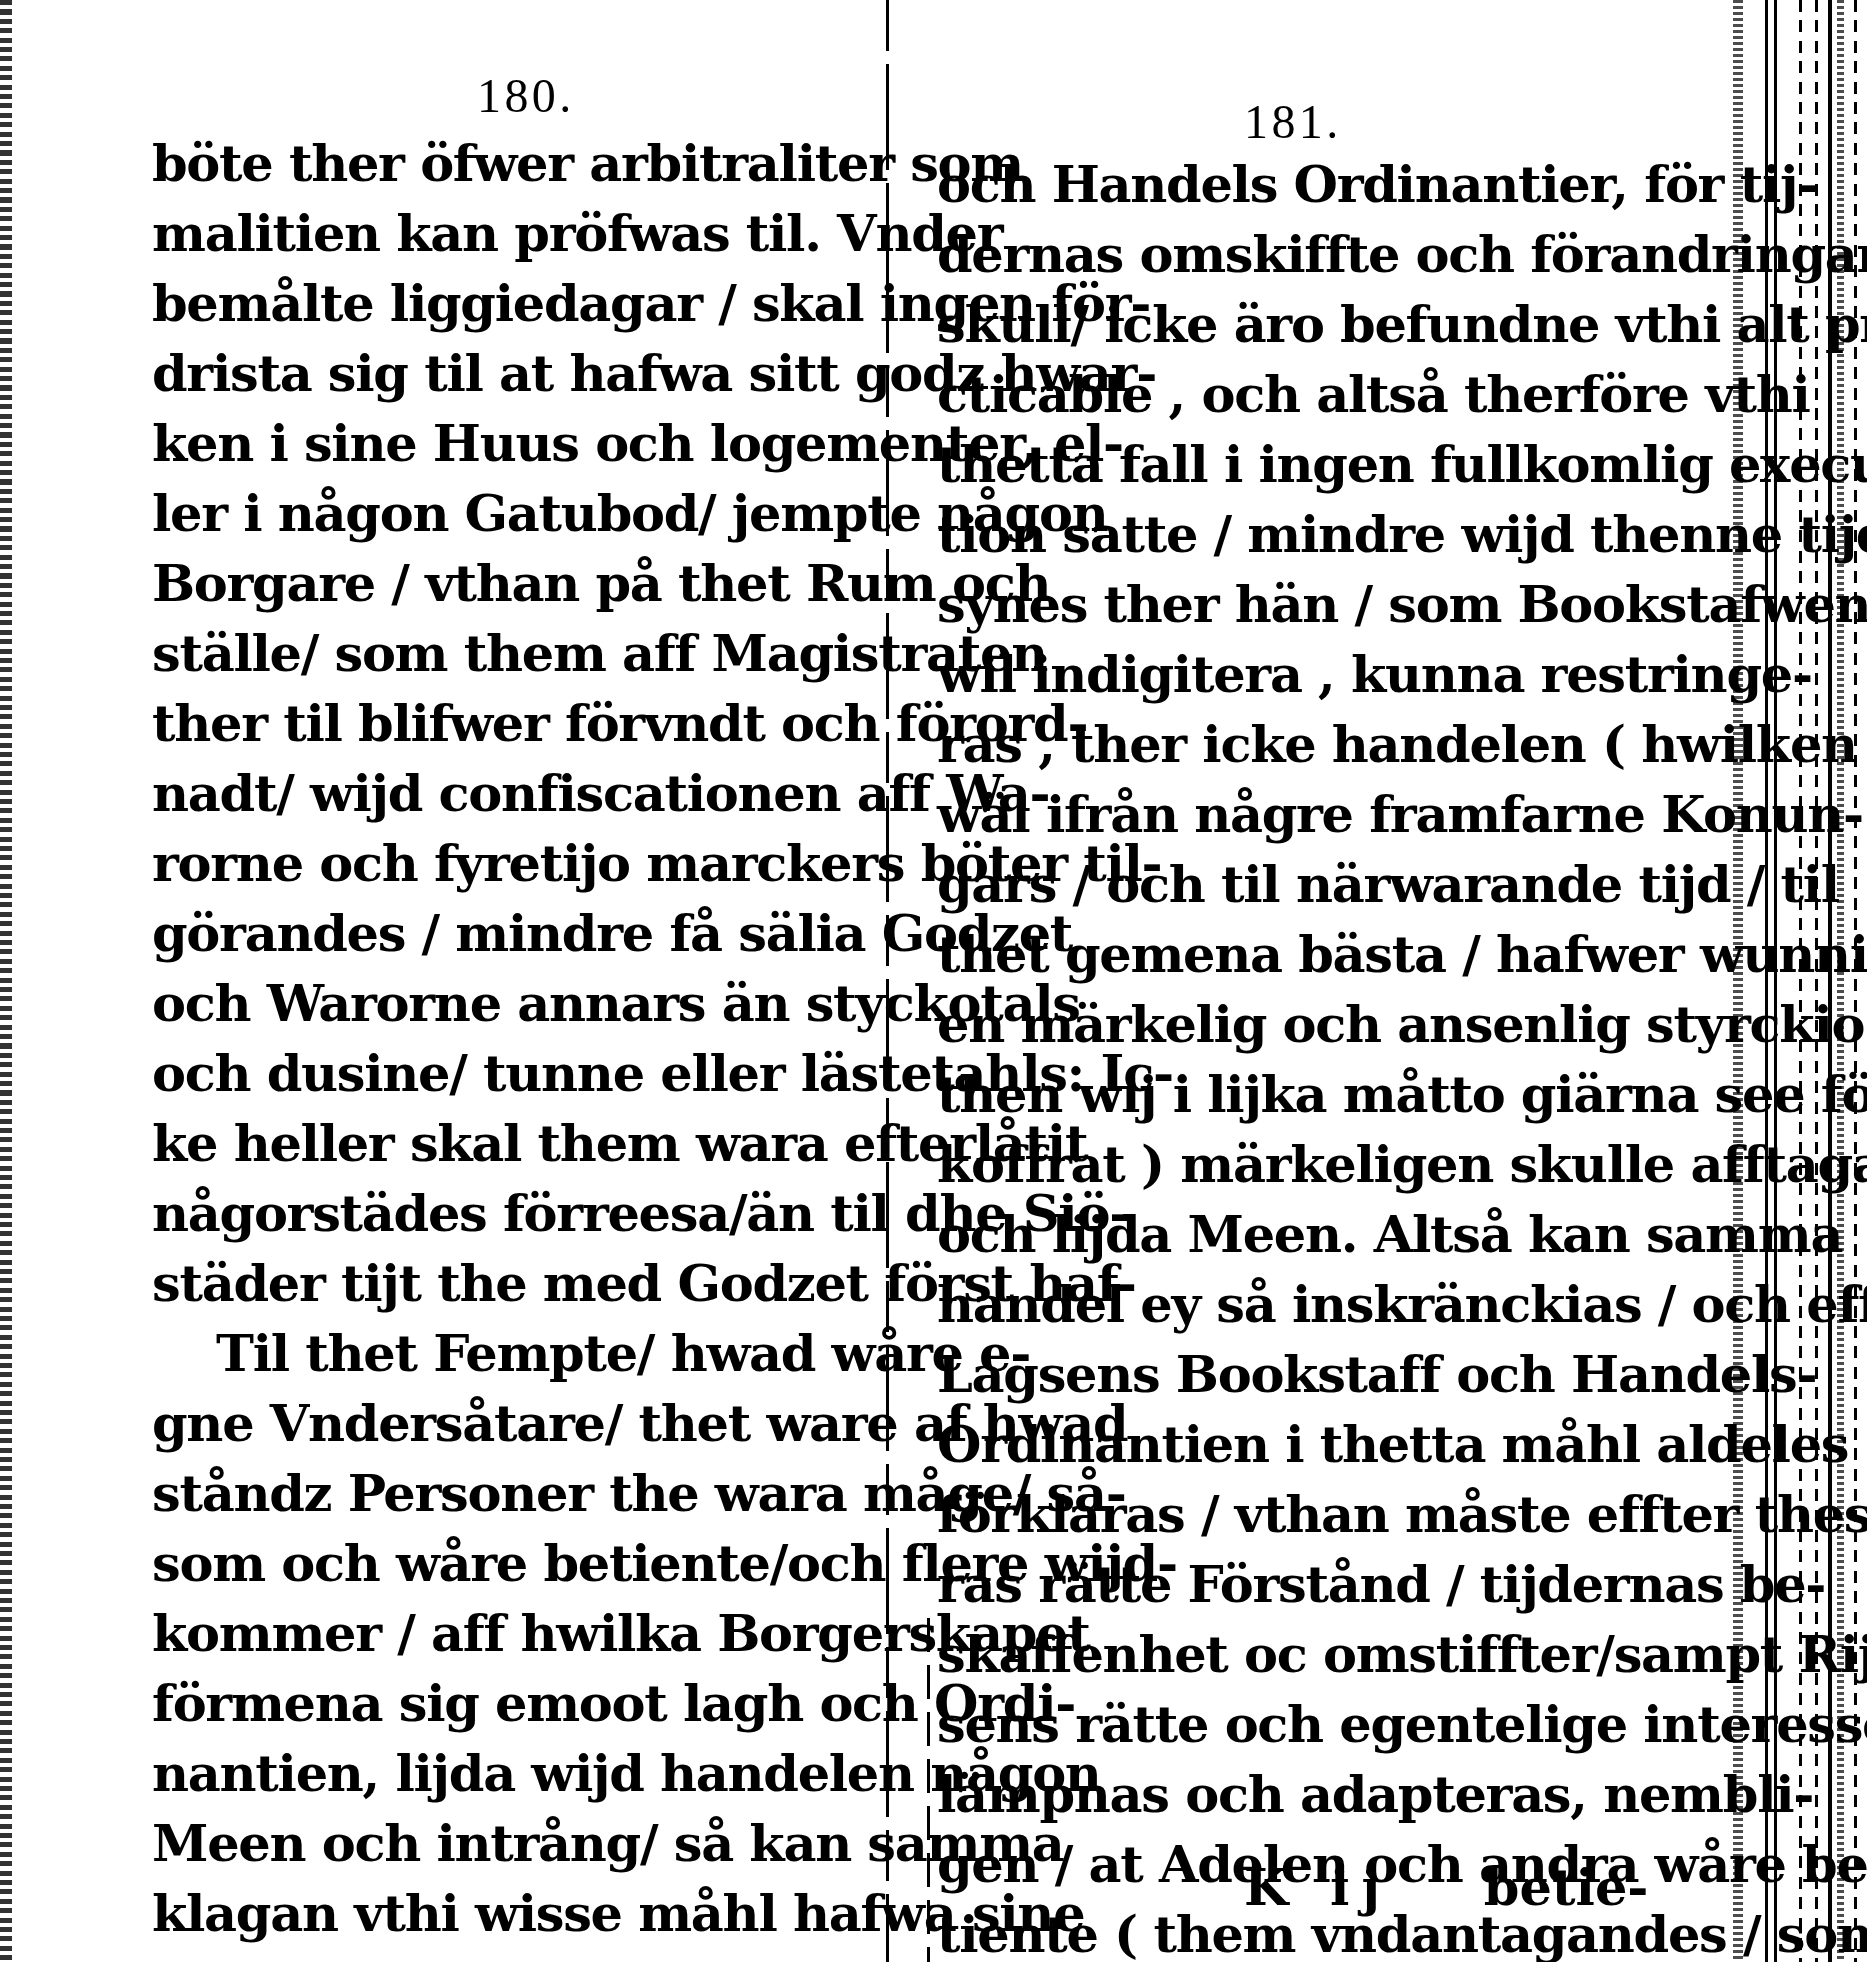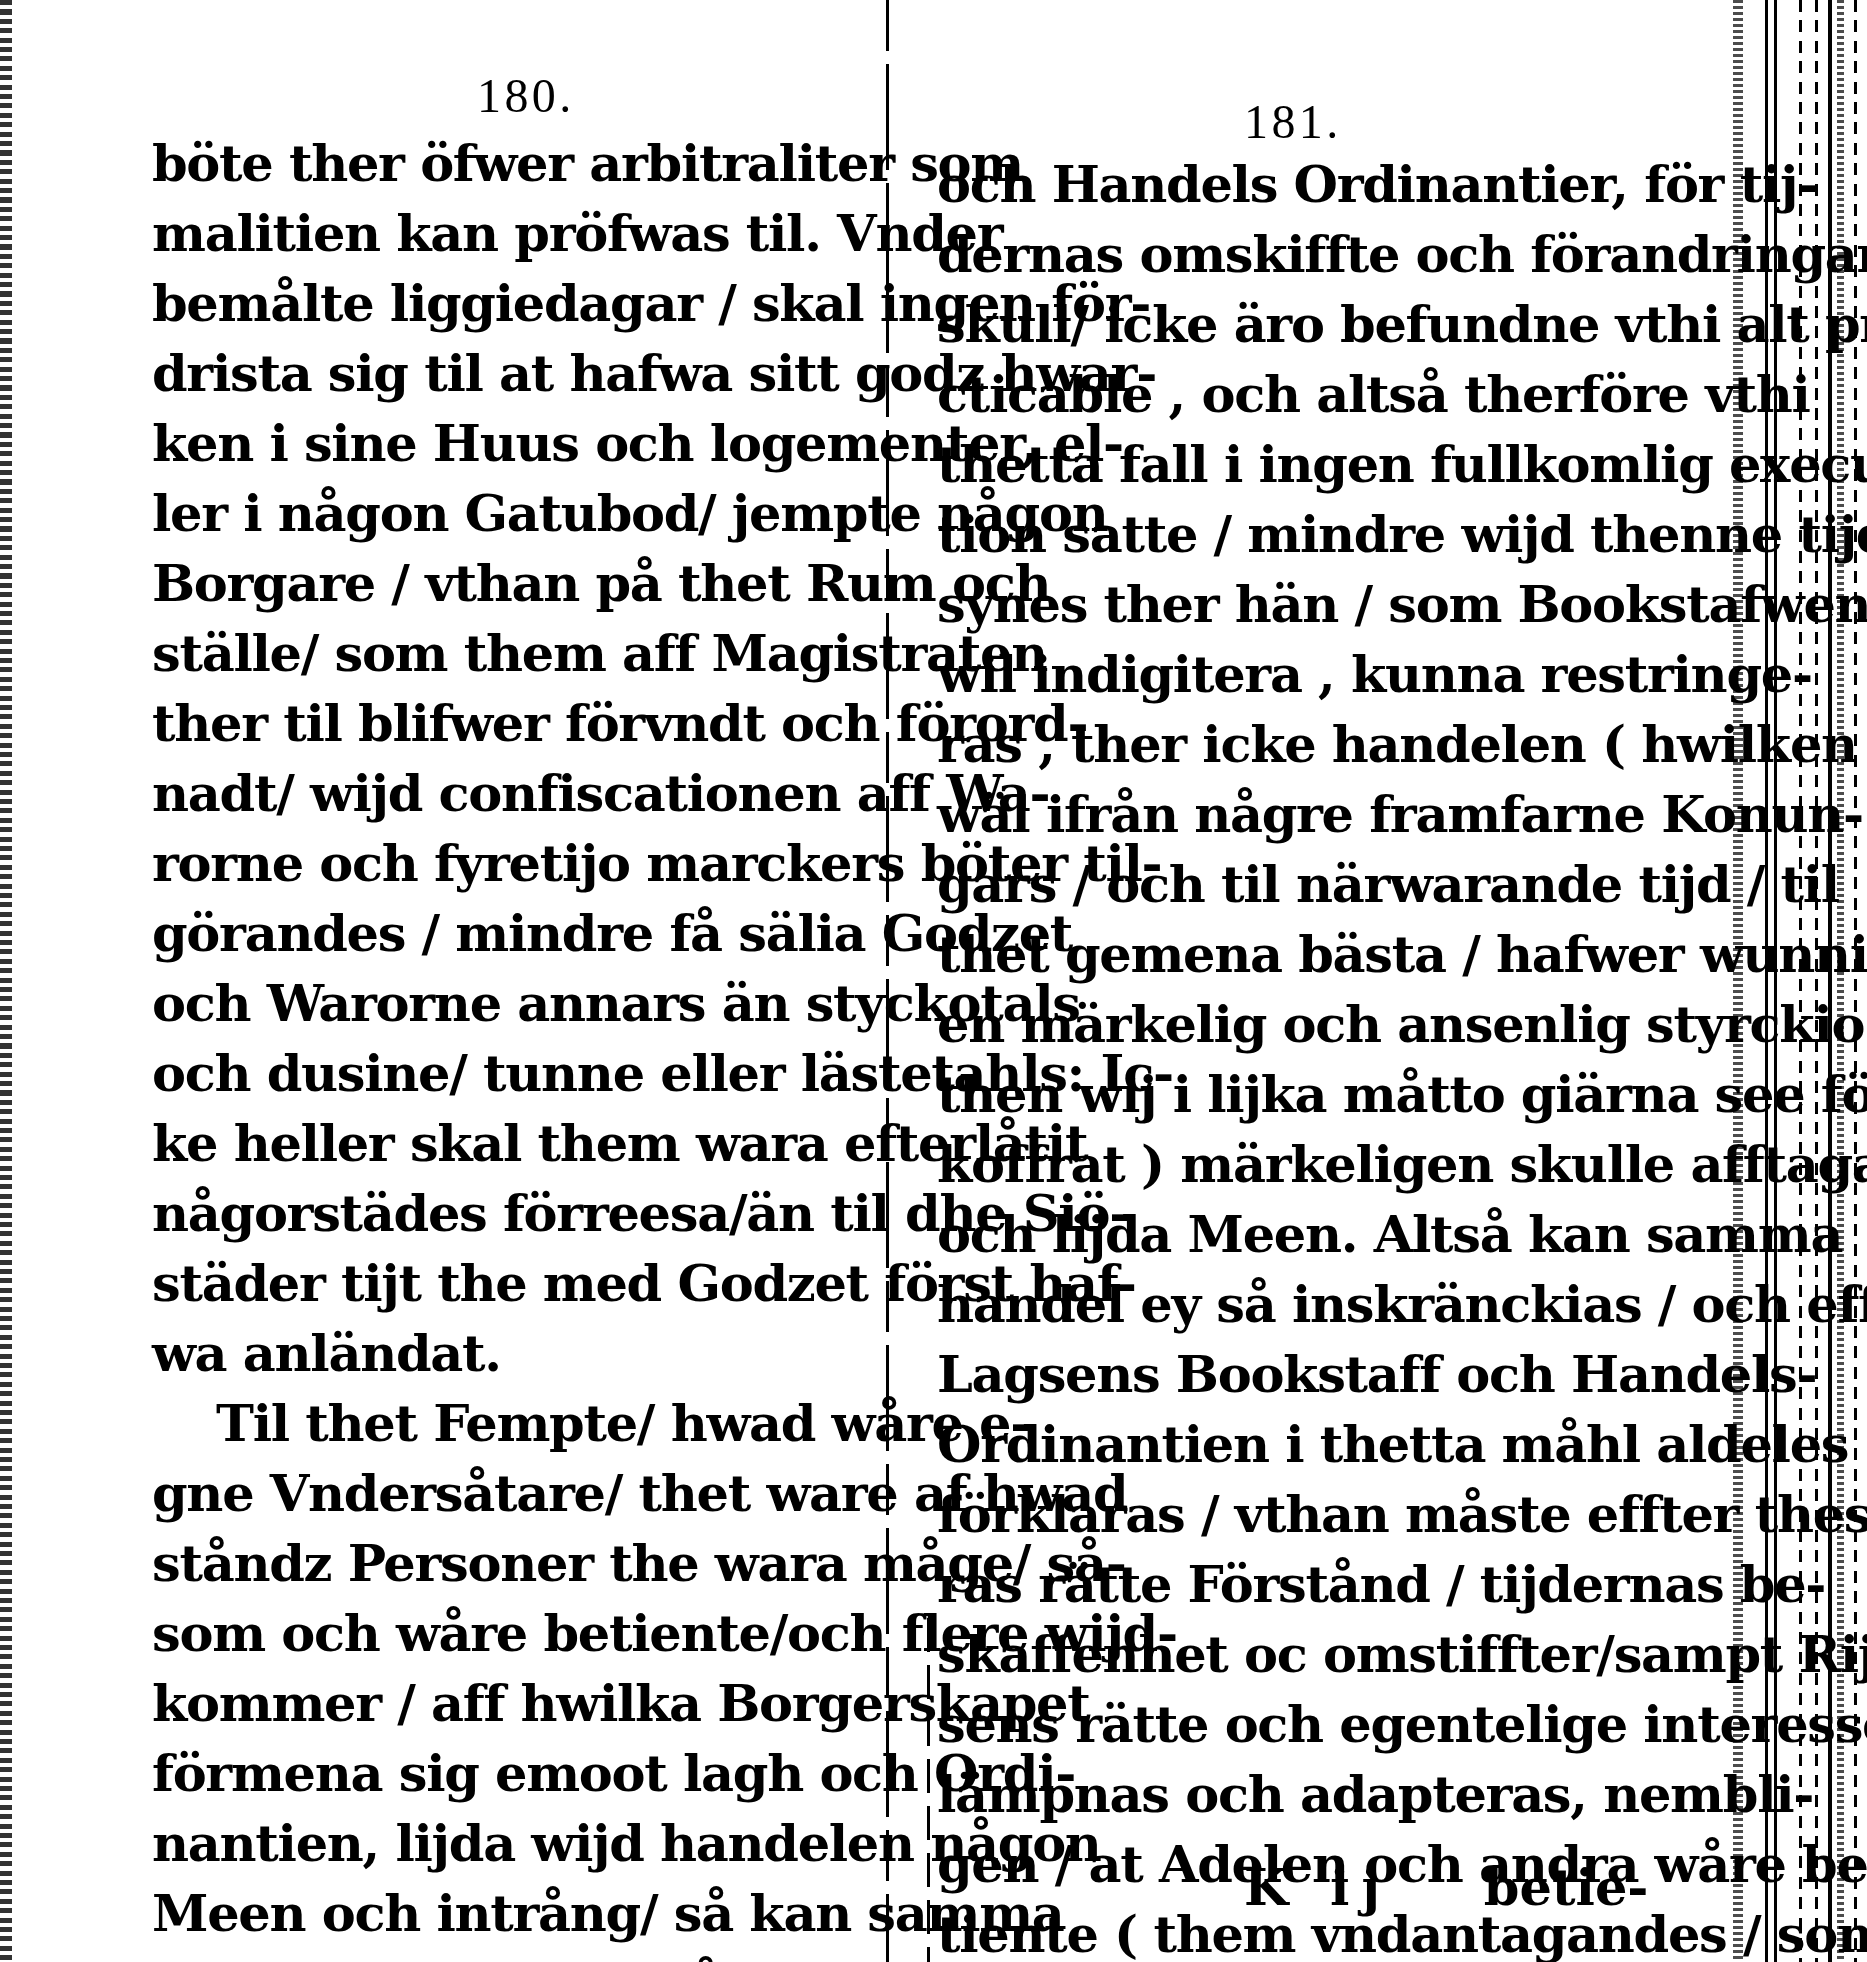--- a/index.html
+++ b/index.html
@@ -51,21 +51,20 @@
     <span class="line">ställe/ som them aff Magistraten</span>
     <span class="line">ther til blifwer förvndt och förord-</span>
     <span class="line">nadt/ wijd confiscationen aff Wa-</span>
     <span class="line">rorne och fyretijo marckers böter til-</span>
     <span class="line">görandes / mindre få sälia Godzet</span>
     <span class="line">och Warorne annars än styckotals</span>
     <span class="line">och dusine/ tunne eller lästetahls: Ic-</span>
     <span class="line">ke heller skal them wara efterlåtit</span>
     <span class="line">någorstädes förreesa/än til dhe Siö-</span>
     <span class="line">städer tijt the med Godzet först haf-</span>
-    <span class="line last">wa anländat.</span>
     <span class="line indent">Til thet Fempte/ hwad wåre e-</span>
     <span class="line">gne Vndersåtare/ thet ware af hwad</span>
     <span class="line">ståndz Personer the wara måge/ så-</span>
     <span class="line">som och wåre betiente/och flere wijd-</span>
     <span class="line">kommer / aff hwilka Borgerskapet</span>
     <span class="line">förmena sig emoot lagh och Ordi-</span>
     <span class="line">nantien, lijda wijd handelen någon</span>
     <span class="line">Meen och intrång/ så kan samma</span>
     <span class="line">klagan vthi wisse måhl hafwa sine</span>
 

